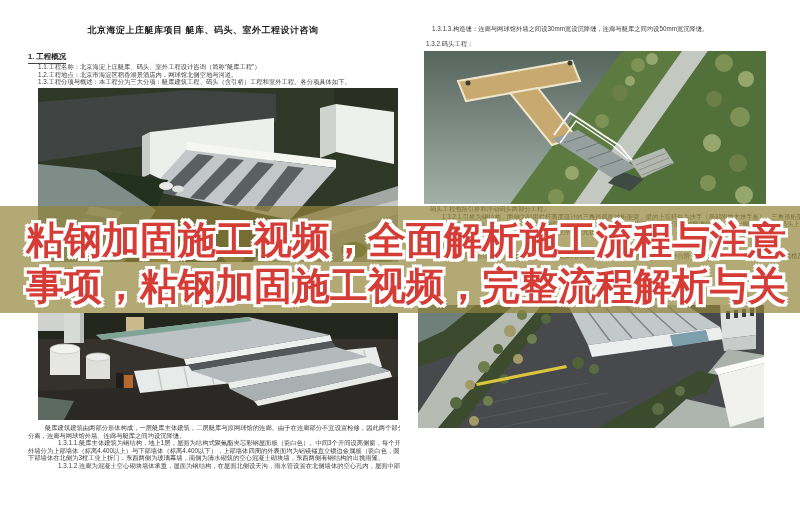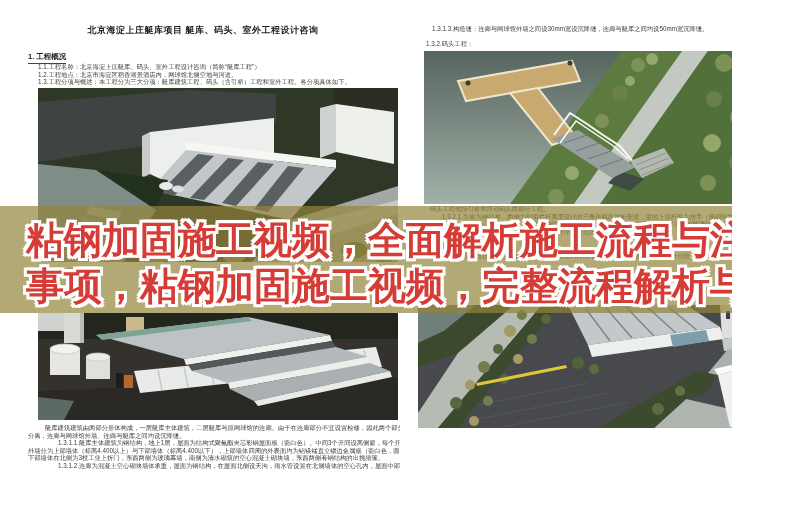--- a/index.html
+++ b/index.html
@@ -1,17 +1,17 @@
 <!DOCTYPE html>
 <html><head>
 <meta charset="utf-8">
 <style>
   html,body { margin:0; padding:0; background:#fff; }
   .page {
-    position:relative; width:732px; height:514px; background:#ffffff;
+    position:relative; width:800px; height:514px; background:#ffffff;
     overflow:hidden; font-family:"Liberation Sans", sans-serif; color:#3a3a3a;
   }
   .abs { position:absolute; }
   .tiny { font-size:6.3px; line-height:7.6px; color:#3c3c3c; white-space:nowrap; }
   .tiny-block { overflow:hidden; }
   .doc-title { font-size:9px; font-weight:bold; color:#1f1f1f; letter-spacing:0.5px; text-align:center; white-space:nowrap; }
   .sec-heading { font-size:7.5px; font-weight:bold; color:#222; border-bottom:0.8px solid #444; padding-bottom:1px; white-space:nowrap;text-align:center; }
   .ind-0 { padding-left:0; }
   .ind-1 { padding-left:17px; }
   .ind-2 { padding-left:30px; }

